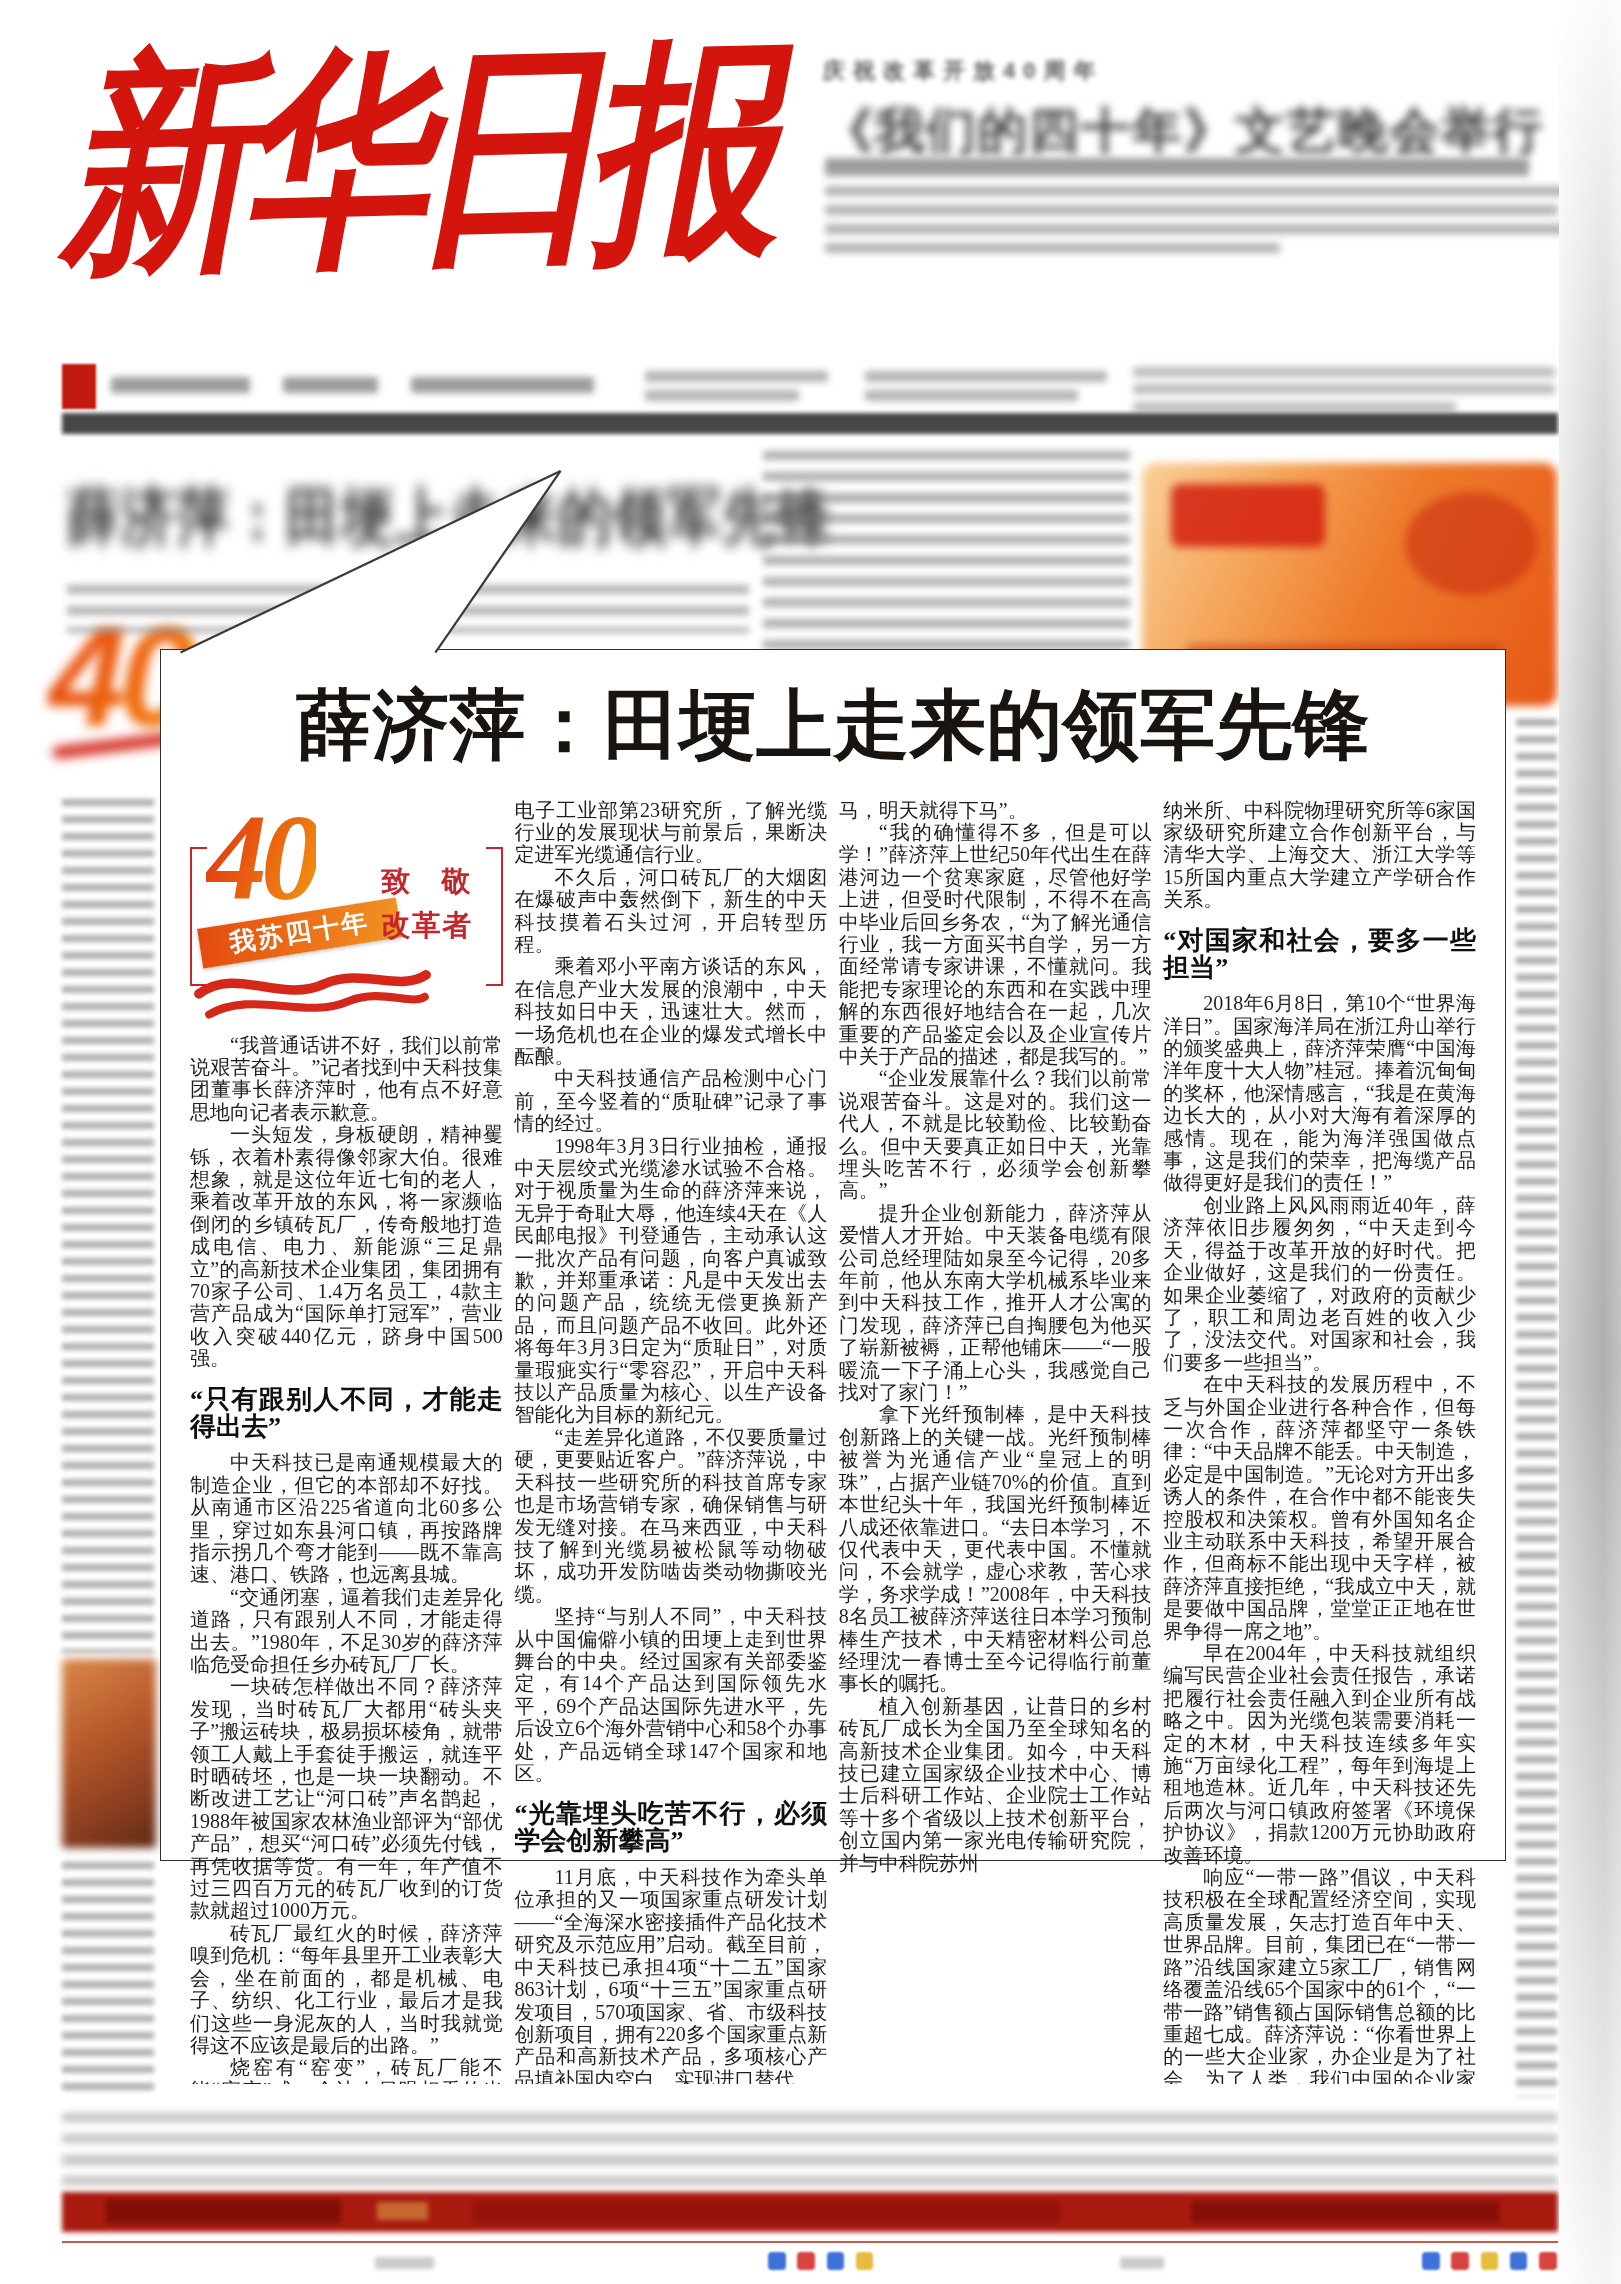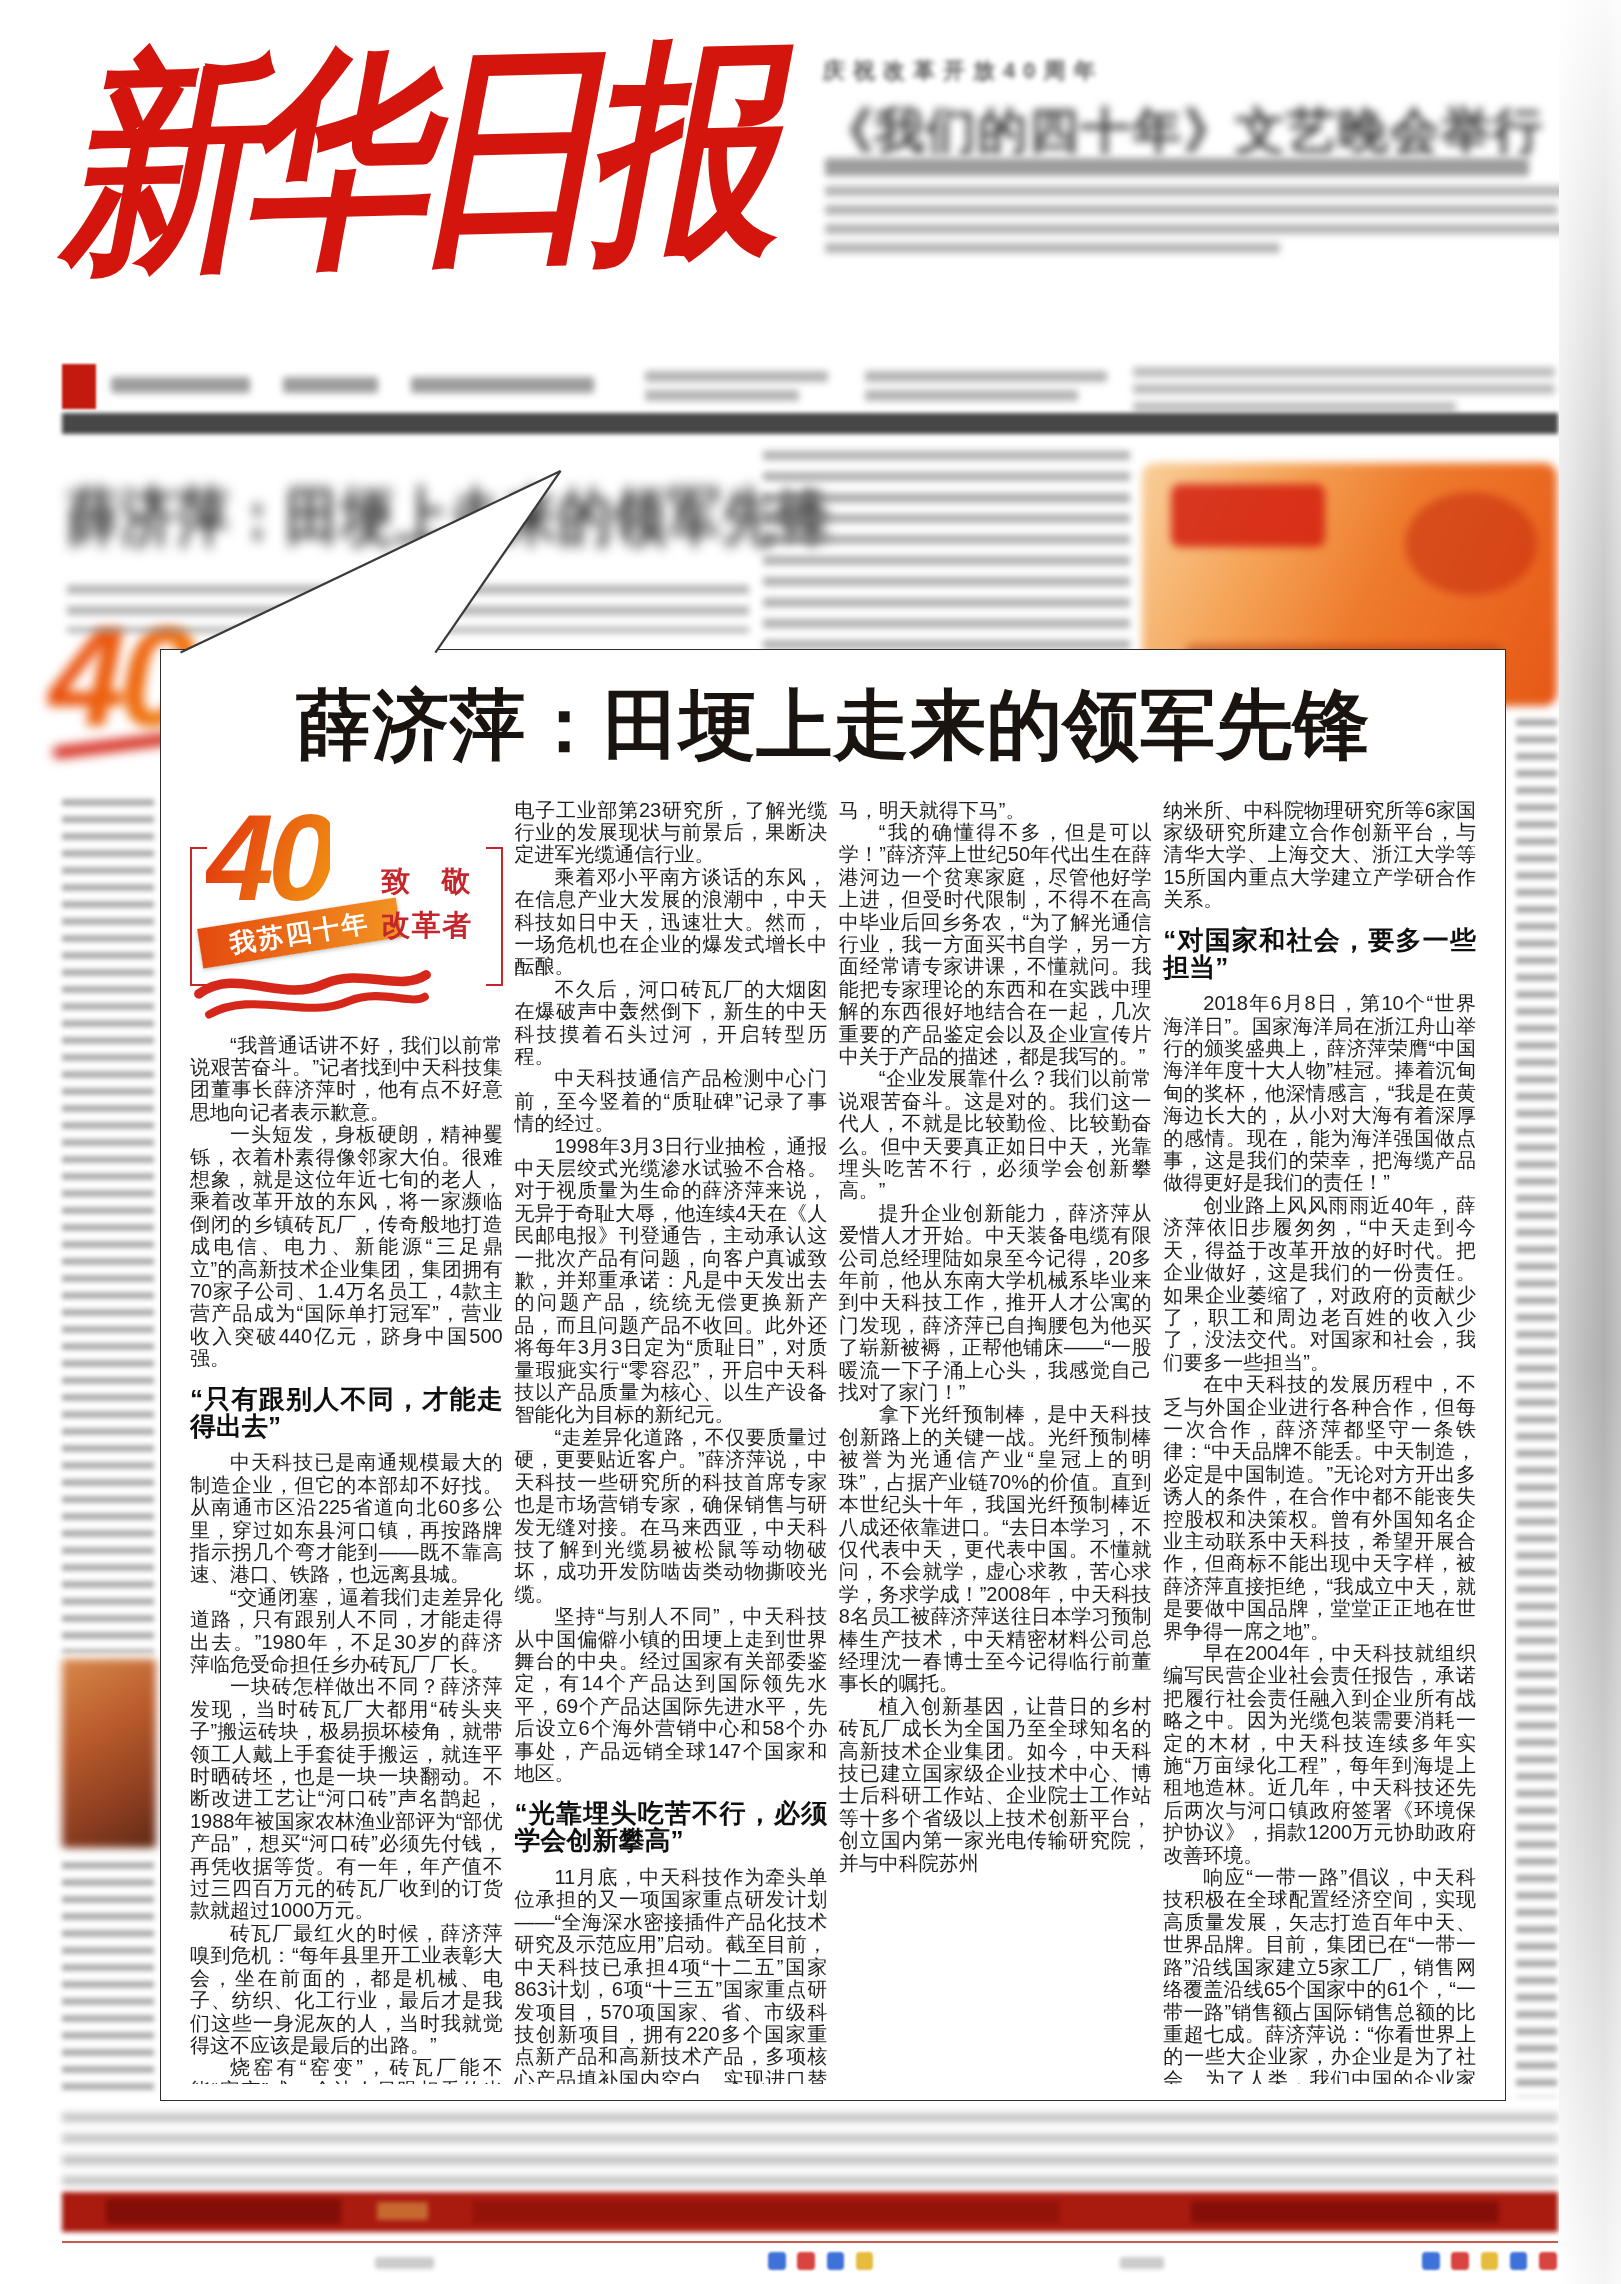--- a/index.html
+++ b/index.html
@@ -52,22 +52,22 @@
   .ad-b2{position:absolute;right:20.5px;top:29px;width:132px;height:103px;background:#c62a10;border-radius:50%;opacity:.55;}
   .ad-b3{position:absolute;left:44px;bottom:19px;width:315px;height:43px;background:#b8330f;border-radius:7.3px;opacity:.5;}
 
   .left40{left:48px;top:607px;width:169px;height:183px;filter:blur(5.1px);}
   .left40 .n{font-size:141px;font-weight:900;font-style:italic;letter-spacing:-7.3px;
     background:linear-gradient(120deg,#e63c0d,#f5910f);-webkit-background-clip:text;background-clip:text;color:transparent;line-height:1;}
   .left40 .w{width:150px;height:11.7px;background:#d5281a;border-radius:5.9px;transform:rotate(-7deg);margin:-10.3px 0 0 4.4px;}
 
   
   .clip{
-    left:160px;top:649px;width:1346px;height:1452px;background:#ffffff;
-    border:1.5px solid #2e2e2e;box-sizing:border-box;z-index:10;
+    left:160px;top:649px;width:1346px;height:1212px;background:#ffffff;
+    border:1.5px solid #2e2e2e;box-sizing:border-box;z-index:10;font-family:Liberation Serif, serif;
   }
   .clip-tail{position:absolute;left:0px;top:-182px;width:455px;height:186px;overflow:visible;}
   .clip-title{
     margin:25px 25px 0;text-align:center;font-size:76px;font-weight:900;color:#19140f;
     white-space:nowrap;letter-spacing:0.7px;
   }
   .cols{display:flex;gap:11.7px;margin:20.5px 29px 0;height:1285px;overflow:hidden;}
   .col{flex:1;min-width:0;font-size:20px;line-height:22.4px;text-align:justify;color:#1e1e1e;}
   .para{margin:0;}
   .para.p{text-indent:2em;}
@@ -191,22 +191,22 @@
           <div class="para p">“交通闭塞，逼着我们走差异化道路，只有跟别人不同，才能走得出去。”1980年，不足30岁的薛济萍临危受命担任乡办砖瓦厂厂长。</div>
           <div class="para p">一块砖怎样做出不同？薛济萍发现，当时砖瓦厂大都用“砖头夹子”搬运砖块，极易损坏棱角，就带领工人戴上手套徒手搬运，就连平时晒砖坯，也是一块一块翻动。不断改进工艺让“河口砖”声名鹊起，1988年被国家农林渔业部评为“部优产品”，想买“河口砖”必须先付钱，再凭收据等货。有一年，年产值不过三四百万元的砖瓦厂收到的订货款就超过1000万元。</div>
           <div class="para p">砖瓦厂最红火的时候，薛济萍嗅到危机：“每年县里开工业表彰大会，坐在前面的，都是机械、电子、纺织、化工行业，最后才是我们这些一身泥灰的人，当时我就觉得这不应该是最后的出路。”</div>
           <div class="para p">烧窑有“窑变”，砖瓦厂能不能“窑变”成一个让人另眼相看的光鲜企业呢？</div>
         </div>
     </div>
 
     <div class="col">
 
     <div class="para p-cont">电子工业部第23研究所，了解光缆行业的发展现状与前景后，果断决定进军光缆通信行业。</div>
+        <div class="para p">不久后，河口砖瓦厂的大烟囱在爆破声中轰然倒下，新生的中天科技摸着石头过河，开启转型历程。</div>
         <div class="para p">乘着邓小平南方谈话的东风，在信息产业大发展的浪潮中，中天科技如日中天，迅速壮大。然而，一场危机也在企业的爆发式增长中酝酿。</div>
-        <div class="para p">不久后，河口砖瓦厂的大烟囱在爆破声中轰然倒下，新生的中天科技摸着石头过河，开启转型历程。</div>
         <div class="para p">中天科技通信产品检测中心门前，至今竖着的“质耻碑”记录了事情的经过。</div>
         <div class="para p">1998年3月3日行业抽检，通报中天层绞式光缆渗水试验不合格。对于视质量为生命的薛济萍来说，无异于奇耻大辱，他连续4天在《人民邮电报》刊登通告，主动承认这一批次产品有问题，向客户真诚致歉，并郑重承诺：凡是中天发出去的问题产品，统统无偿更换新产品，而且问题产品不收回。此外还将每年3月3日定为“质耻日”，对质量瑕疵实行“零容忍”，开启中天科技以产品质量为核心、以生产设备智能化为目标的新纪元。</div>
         <div class="para p">“走差异化道路，不仅要质量过硬，更要贴近客户。”薛济萍说，中天科技一些研究所的科技首席专家也是市场营销专家，确保销售与研发无缝对接。在马来西亚，中天科技了解到光缆易被松鼠等动物破坏，成功开发防啮齿类动物撕咬光缆。</div>
         <div class="para p">坚持“与别人不同”，中天科技从中国偏僻小镇的田埂上走到世界舞台的中央。经过国家有关部委鉴定，有14个产品达到国际领先水平，69个产品达国际先进水平，先后设立6个海外营销中心和58个办事处，产品远销全球147个国家和地区。</div>
         <div class="para h2">“光靠埋头吃苦不行，必须学会创新攀高”</div>
         <div class="para p">11月底，中天科技作为牵头单位承担的又一项国家重点研发计划——“全海深水密接插件产品化技术研究及示范应用”启动。截至目前，中天科技已承担4项“十二五”国家863计划，6项“十三五”国家重点研发项目，570项国家、省、市级科技创新项目，拥有220多个国家重点新产品和高新技术产品，多项核心产品填补国内空白、实现进口替代。</div>
       </div>
 
     <div class="col">
 

